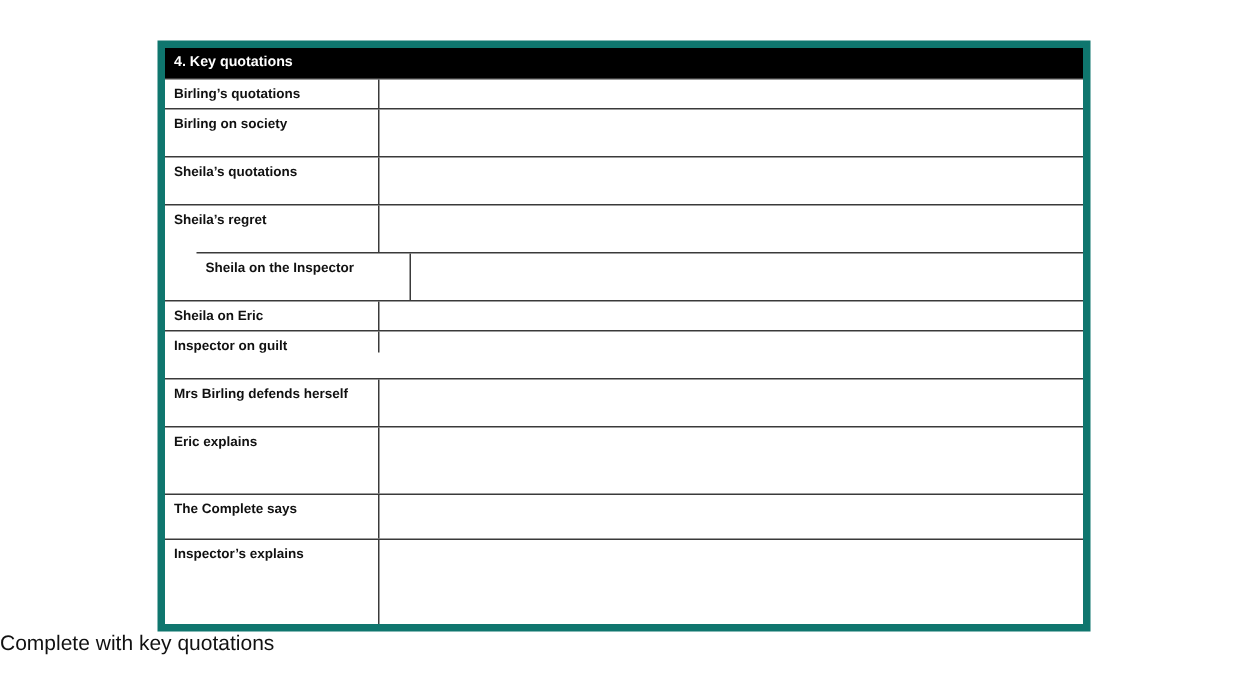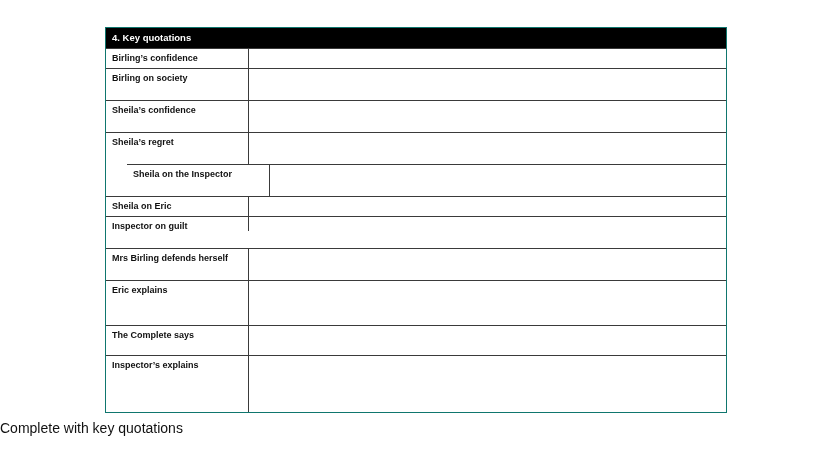--- a/index.html
+++ b/index.html
@@ -2,21 +2,21 @@
 <html><head>
 <meta charset="utf-8">
 <style>
   html, body { margin: 0; padding: 0; }
   body {
     width: 828px; height: 466px; background: #ffffff; position: relative; overflow: hidden;
     font-family: "Liberation Sans", sans-serif;
   }
   .sheet {
     position: absolute; left: 105px; top: 27px; width: 622px;
-    border: 1px solid #0f766e; box-sizing: border-box;
+    border: 5px solid #0f766e; box-sizing: border-box;
   }
   .hdr {
     height: 20px; background: #000000; color: #ffffff;
     font-size: 9.5px; font-weight: bold; line-height: 20px; padding-left: 6px;
     box-sizing: border-box;
   }
   .row { display: flex; border-top: 1px solid #3a3a3a; box-sizing: border-box; }
   .label {
     width: 143px; border-right: 1px solid #3a3a3a; box-sizing: border-box;
     font-size: 9px; font-weight: bold; color: #111; padding: 4px 0 0 6px;
@@ -27,29 +27,29 @@
     font-size: 14px; color: #111;
   }
 </style>
 </head>
 <body>
 
 <div class="sheet">
   <div class="hdr">4. Key quotations</div>
   <div id="rows">
       <div class="row" style="height: 20px;">
-        <div class="label">Birling’s confidence</div>
+        <div class="label">Birling’s quotations</div>
         <div class="answer"></div>
       </div>
       <div class="row" style="height: 32px; gap: 36px;">
         <div class="label">Birling on society</div>
         <div class="answer"></div>
       </div>
       <div class="row" style="height: 32px;">
-        <div class="label">Sheila’s confidence</div>
+        <div class="label">Sheila’s quotations</div>
         <div class="answer"></div>
       </div>
       <div class="row" style="height: 32px;">
         <div class="label">Sheila’s regret</div>
         <div class="answer"></div>
       </div>
       <div class="row" style="height: 32px; margin-left: 21px;">
         <div class="label">Sheila on the Inspector</div>
         <div class="answer"></div>
       </div>

